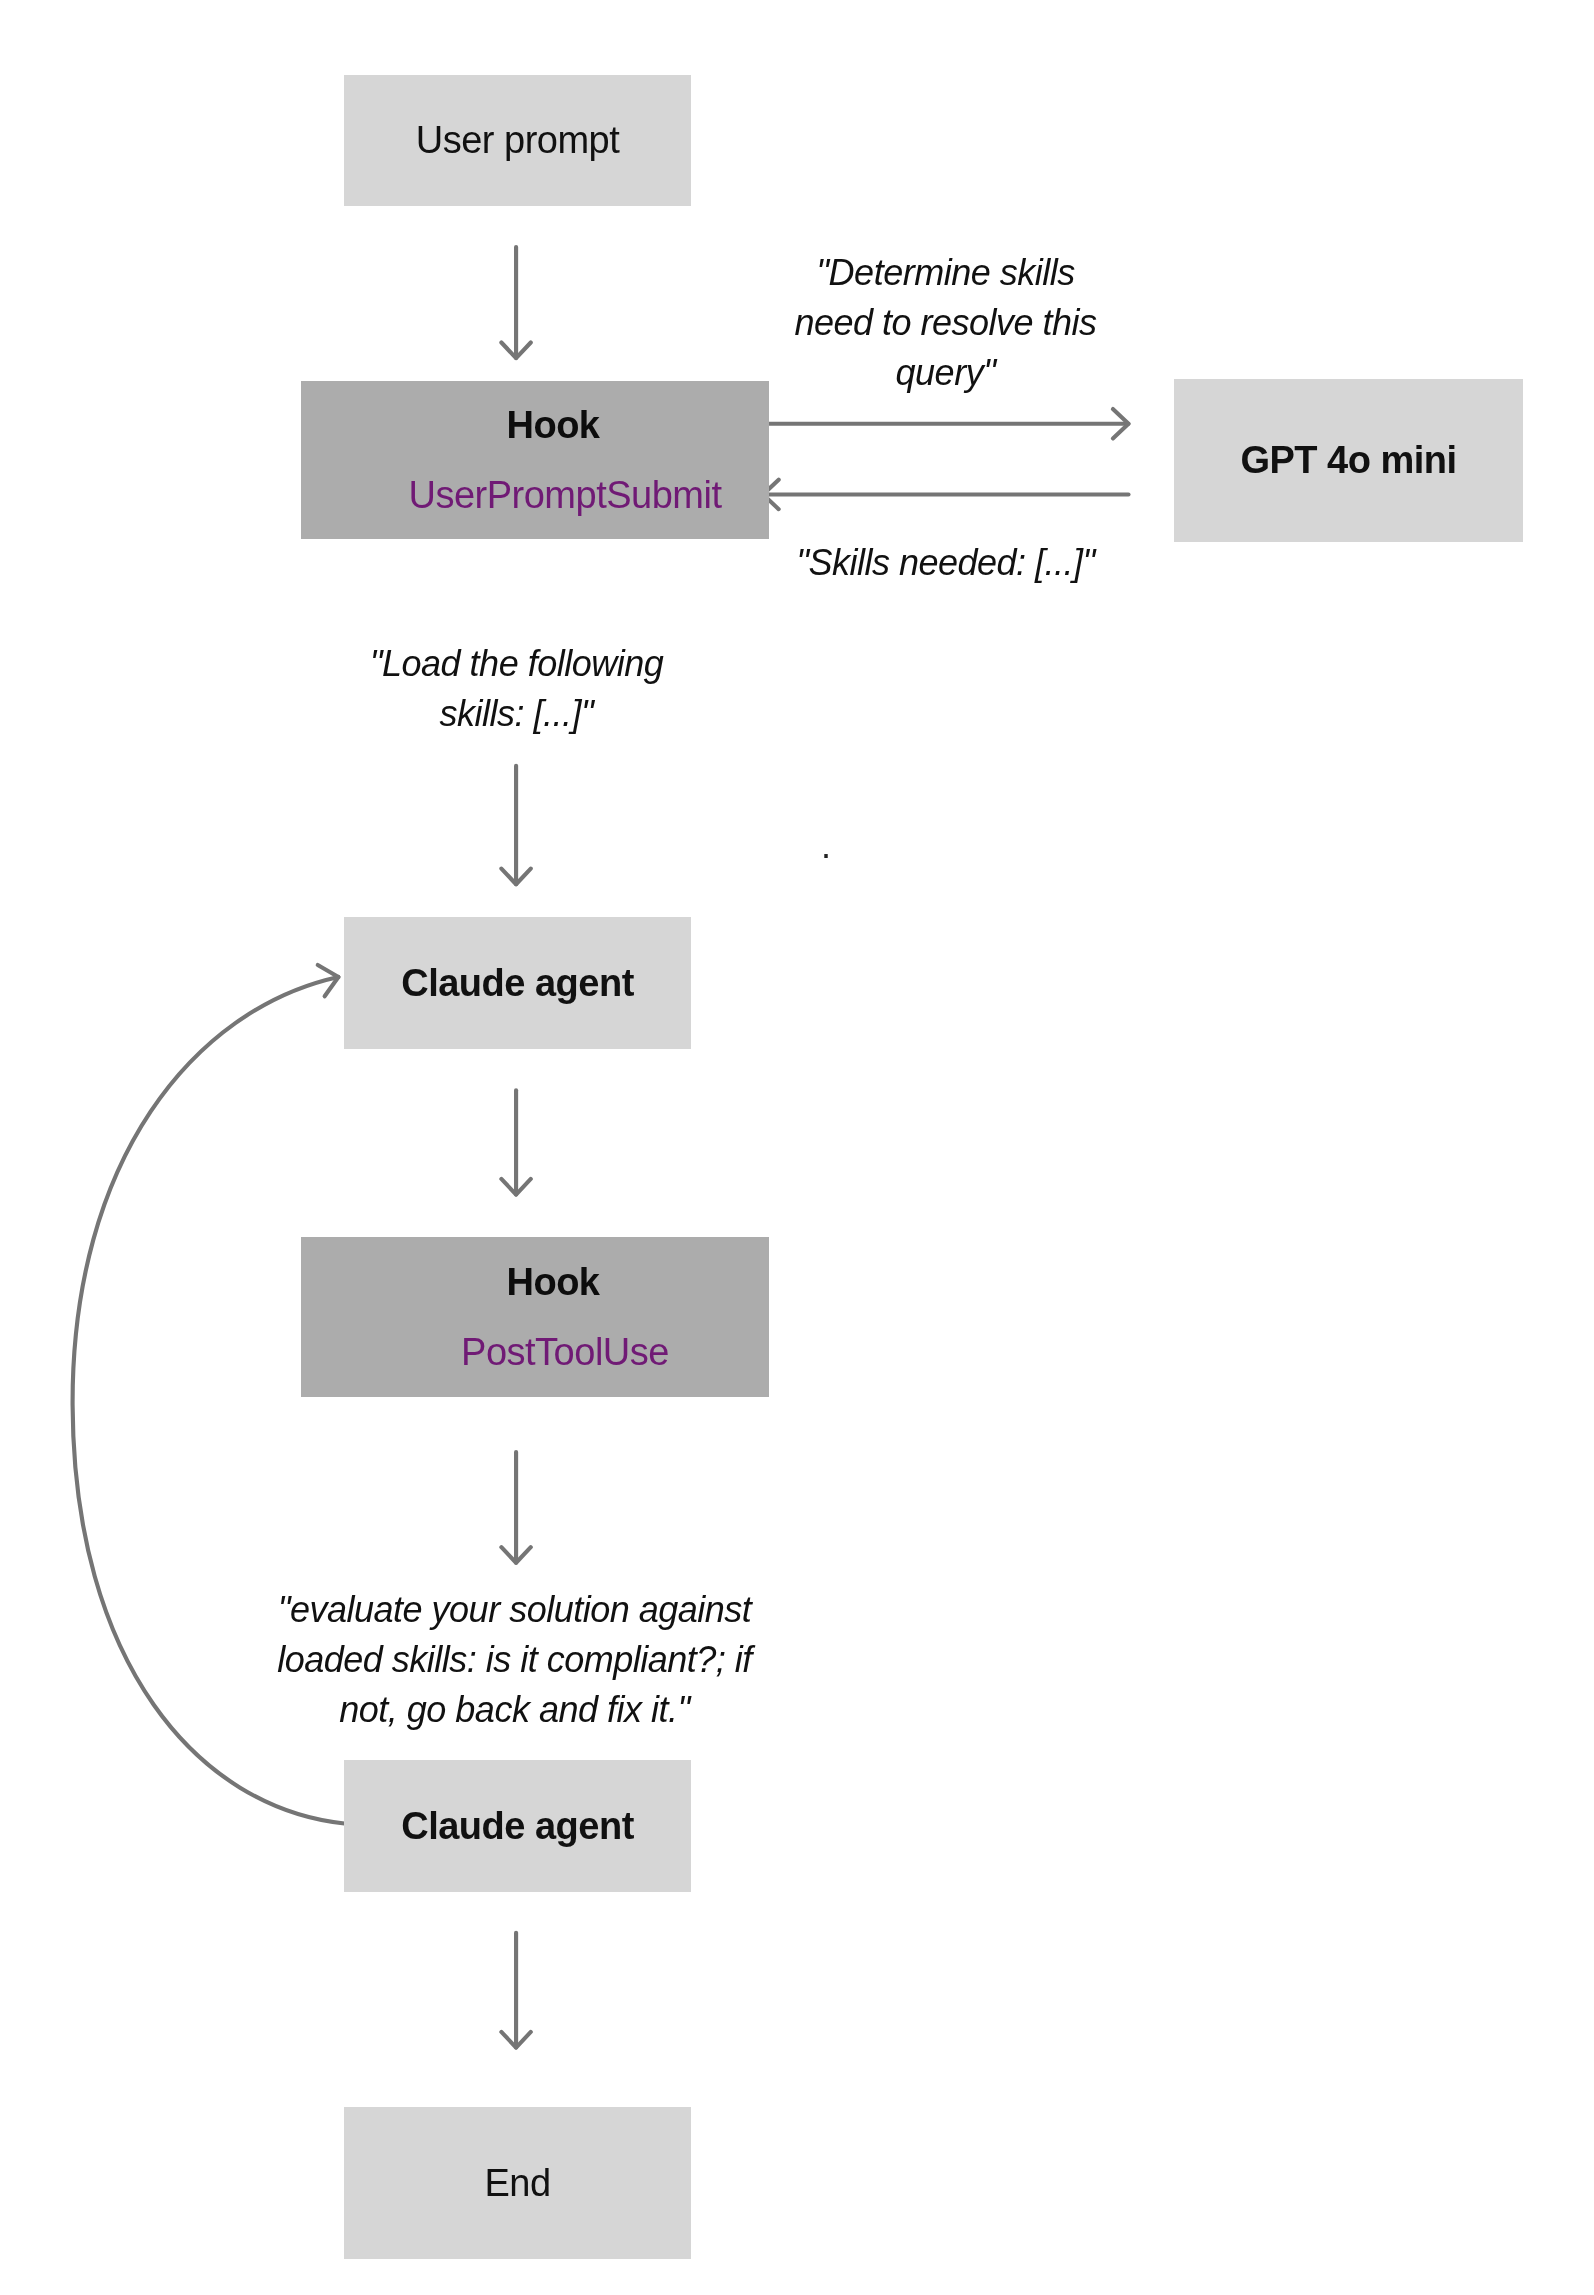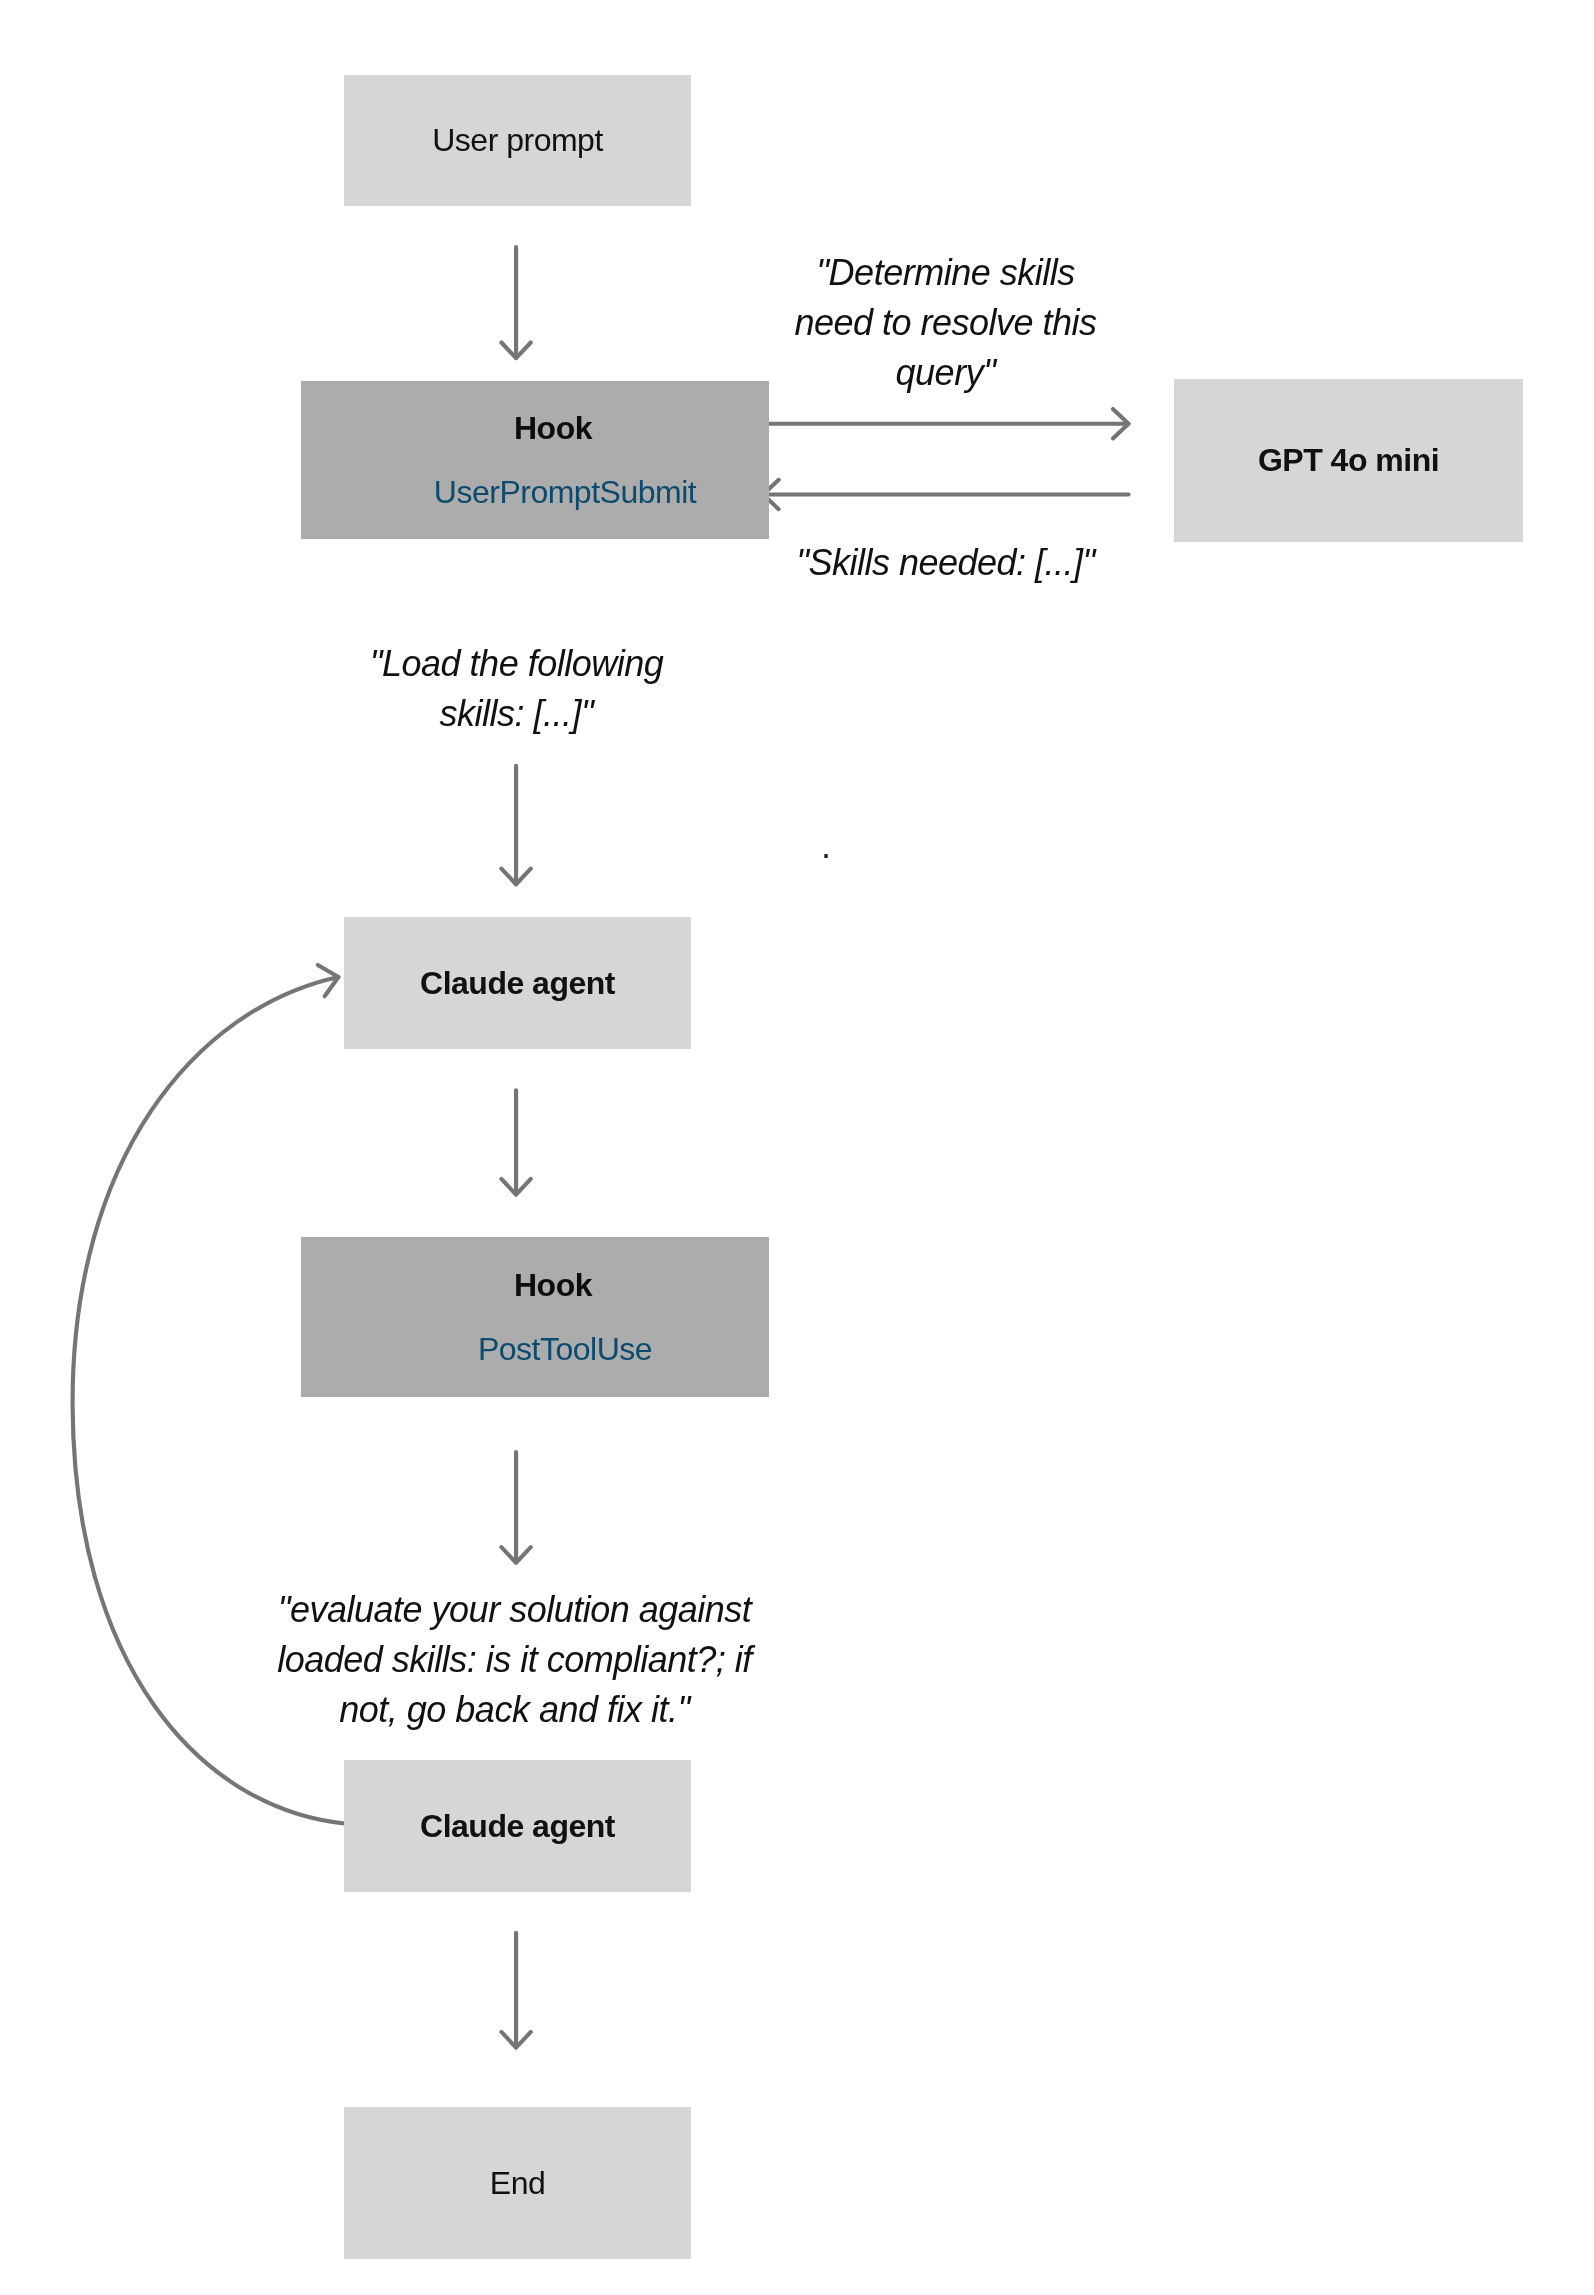--- a/index.html
+++ b/index.html
@@ -16,33 +16,33 @@
     height: 2312px;
     overflow: hidden;
   }
   .box {
     position: absolute;
     display: flex;
     align-items: center;
     justify-content: center;
     text-align: center;
     color: #111111;
-    font-size: 32px;
+    font-size: 38px;
     letter-spacing: -0.5px;
   }
   .box.light { background: var(--box-light, #d6d6d6); }
   .box.dark  { background: var(--box-dark,  #acacac); }
   .box.bold  { font-weight: bold; }
   .hook-box {
     flex-direction: column;
     gap: 27px;
     padding-left: 36px;
   }
   .hook-title { font-weight: bold; color: #0d0d0d; }
-  .hook-event { font-weight: normal; color: #0c4a6e; margin-left: 24px; }
+  .hook-event { font-weight: normal; color: #701a75; margin-left: 24px; }
   .annotation {
     position: absolute;
     font-size: 36px;
     line-height: 50px;
     font-style: italic;
     color: #111111;
     text-align: center;
     white-space: pre-line;
     letter-spacing: -0.5px;
   }

